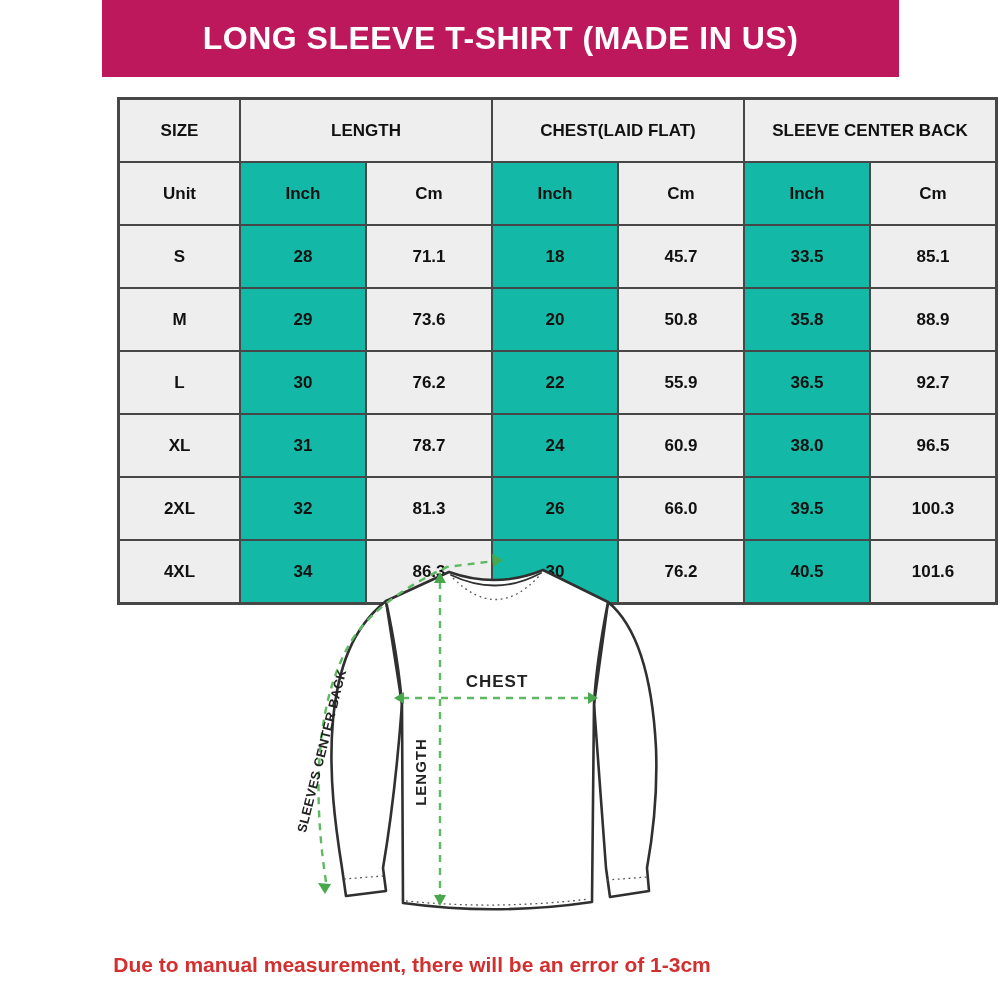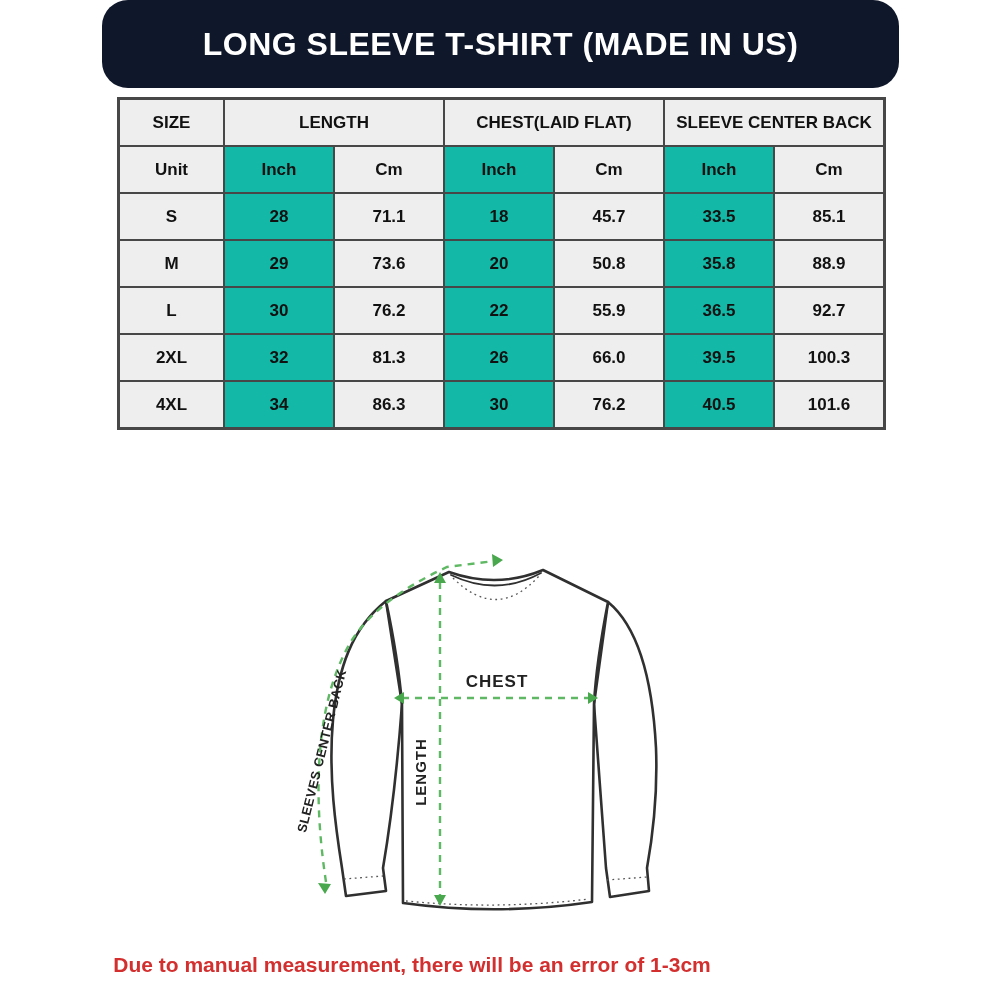--- a/index.html
+++ b/index.html
@@ -1,28 +1,28 @@
 <!DOCTYPE html>
 <html><head>
 <meta charset="utf-8">
 <style>
   html,body{margin:0;padding:0;background:#ffffff;}
   #stage{position:relative;width:1000px;height:1000px;background:#ffffff;
          font-family:"Liberation Sans","DejaVu Sans",sans-serif;overflow:hidden;}
 
   
-  .banner{position:absolute;left:102px;top:0;width:797px;height:88px;
-          background:#0f172a;display:flex;align-items:center;justify-content:center;border-radius:26px;}
+  .banner{position:absolute;left:102px;top:0;width:797px;height:77px;
+          background:#be185d;display:flex;align-items:center;justify-content:center;}
   .banner h1{margin:0;color:#ffffff;font-size:32px;font-weight:bold;letter-spacing:.5px;}
 
   
   .tablewrap{position:absolute;left:117px;top:97px;}
   table.size-chart{border-collapse:collapse;table-layout:fixed;border:3px solid #474747;}
   table.size-chart td,table.size-chart th{
-     border:2px solid #474747;height:45px;padding:0;text-align:center;vertical-align:middle;
+     border:2px solid #474747;height:45px;padding:8px;text-align:center;vertical-align:middle;
      font-size:17px;font-weight:bold;color:#111;}
   .w-size{width:103px;} .w-col{width:108px;}
   .bg-gray{background:#eeeeee;} .bg-white{background:#14b8a6;}
 
   
   .diagram{position:absolute;left:280px;top:540px;width:450px;height:410px;}
 
   
   .footnote{position:absolute;left:0;top:953px;width:824px;text-align:center;
             font-size:21px;font-weight:bold;color:#d32f2f;}
@@ -77,20 +77,29 @@
         <tr>
           <td class="bg-gray">L</td>
           <td class="bg-white">30</td>
           <td class="bg-gray">76.2</td>
           <td class="bg-white">22</td>
           <td class="bg-gray">55.9</td>
           <td class="bg-white">36.5</td>
           <td class="bg-gray">92.7</td>
         </tr>
         <tr>
+          <td class="bg-gray">XL</td>
+          <td class="bg-white">31</td>
+          <td class="bg-gray">78.7</td>
+          <td class="bg-white">24</td>
+          <td class="bg-gray">60.9</td>
+          <td class="bg-white">38.0</td>
+          <td class="bg-gray">96.5</td>
+        </tr>
+        <tr>
           <td class="bg-gray">2XL</td>
           <td class="bg-white">32</td>
           <td class="bg-gray">81.3</td>
           <td class="bg-white">26</td>
           <td class="bg-gray">66.0</td>
           <td class="bg-white">39.5</td>
           <td class="bg-gray">100.3</td>
         </tr>
         <tr>
           <td class="bg-gray">4XL</td>

